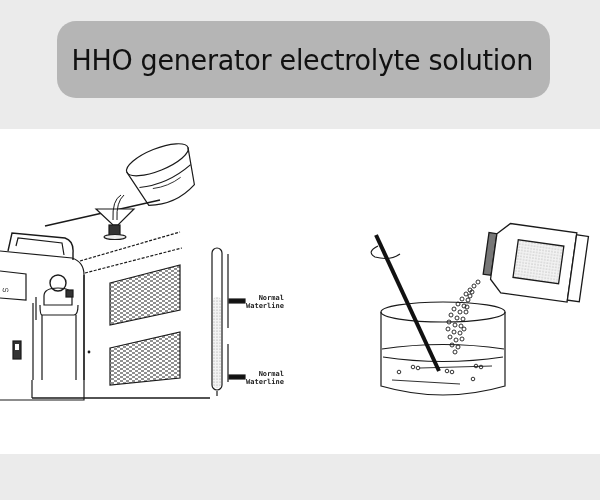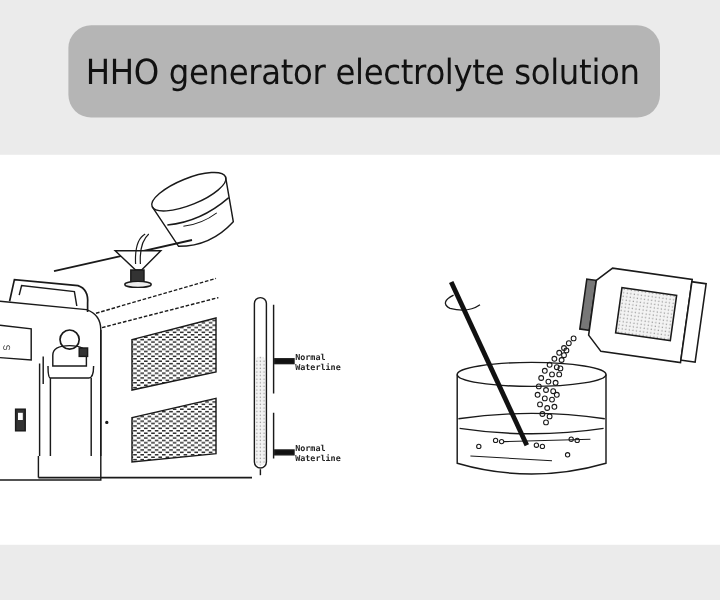--- a/index.html
+++ b/index.html
@@ -19,21 +19,21 @@
     font-size: 29px; color: #111; letter-spacing: -0.3px; white-space: nowrap;
     transform: scaleX(0.93);
   }
   .panel {
     position: absolute; left: 0; top: 129px; width: 600px; height: 325px;
     background: #ffffff; overflow: hidden;
   }
   .panel svg { position: absolute; left: 0; top: 0; }
   .wl-label {
     position: absolute; font-family: "DejaVu Sans Mono", "Liberation Mono", monospace;
-    font-size: 7px; font-weight: bold; line-height: 8px; color: #222; white-space: pre;
+    font-size: 7px; font-weight: bold; line-height: 8px; color: #222; white-space: pre; text-align: right;
   }
 </style>
 </head>
 <body>
 
 <div class="title-pill">
   <span class="title-text">HHO generator electrolyte solution</span>
 </div>
 
 <div class="panel">

